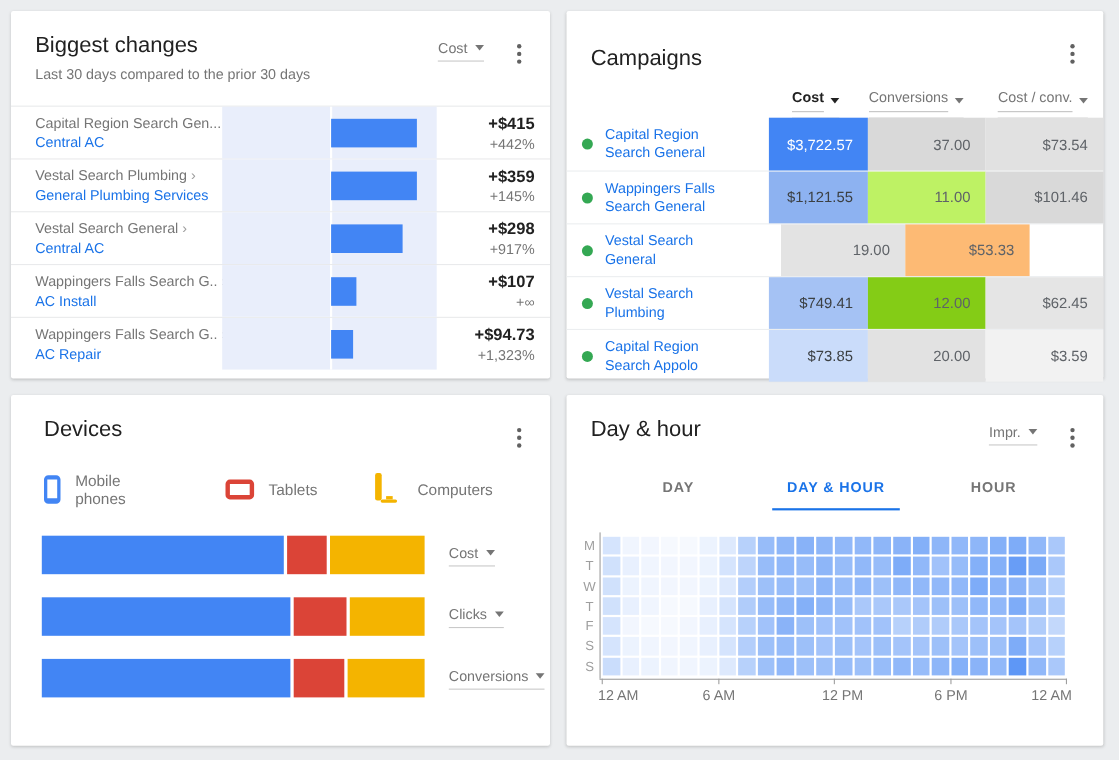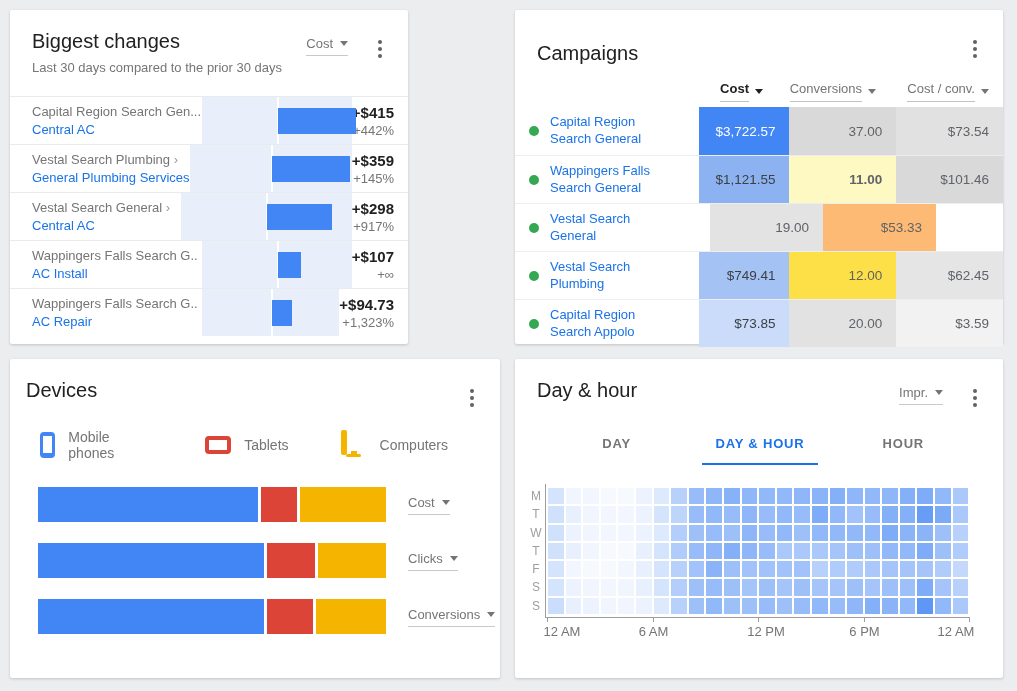--- a/index.html
+++ b/index.html
@@ -10,21 +10,21 @@
     position:relative;
     overflow:hidden;
     color:#212121;
   }
   .card {
     position:absolute;
     background:#fff;
     border-radius:2px;
     box-shadow:0 1px 3px rgba(0,0,0,.18);
   }
-  #card-biggest   { left:10px;  top:10px;  width:398px; height:334px; }
+  #card-biggest   { left:10px;  top:10px;  width:490px; height:334px; }
   #card-campaigns { left:515px; top:10px;  width:488px; height:334px; }
   #card-devices   { left:10px;  top:359px; width:490px; height:319px; }
   #card-dayhour   { left:515px; top:359px; width:488px; height:319px; }
 
   .card-title { font-size:20px; color:#212121; }
   .subtitle { font-size:13px; color:#757575; margin-top:7px; }
 
   .kebab { position:absolute; display:flex; flex-direction:column; gap:3px; padding:4px; cursor:pointer; }
   .kebab i { width:4px; height:4px; border-radius:50%; background:#616161; }
 
@@ -66,21 +66,21 @@
   .col-conv { width:113px; }
   .col-cpc  { width:113px; }
   .cmp-row { display:flex; height:48px; }
   .cmp-row + .cmp-row { border-top:1px solid #eceef0; }
   .cmp-name { width:195px; display:flex; align-items:center; padding-left:14px; }
   .cmp-dot { width:10px; height:10px; border-radius:50%; background:#34a853; margin-right:11px; flex:none; }
   .cmp-link { font-size:13px; line-height:1.3; color:#1a73e8; cursor:pointer; max-width:124px; }
   .cmp-cell { display:flex; align-items:center; justify-content:flex-end; padding-right:14px; font-size:13.5px; color:#5f6368; }
 
   
-  #dev-header { padding:20px 20px 0 16px; position:relative; }
+  #dev-header { padding:20px 20px 0 30px; position:relative; }
   #card-devices .kebab { right:22px; top:26px; }
   #dev-legend { display:flex; align-items:center; margin:27px 0 0 30px; }
   .legend-item { display:flex; align-items:center; margin-right:52px; }
   .legend-label { font-size:14px; color:#757575; margin-left:13px; }
   .phone-icon { width:16px; height:26px; border:3px solid #4285f4; border-top-width:4px; border-bottom-width:5px; border-radius:4px; background:#fff; }
   .tablet-icon { width:26px; height:18px; border:4px solid #db4437; border-radius:4px; background:#fff; }
   .computer-icon { width:26px; }
   .computer-icon .screen { width:24px; height:13px; border:3px solid #f4b400; border-bottom-width:5px; border-radius:2px; background:#fff; margin:0 auto; }
   .computer-icon .stand { width:6px; height:3px; background:#f4b400; margin:0 auto; }
   .computer-icon .base { width:15px; height:3px; border-radius:2px; background:#f4b400; margin:0 auto; }
@@ -241,40 +241,40 @@
     <div class="cmp-cell col-conv" style="background: rgb(217, 217, 217);">37.00</div>
     <div class="cmp-cell col-cpc" style="background: rgb(225, 225, 225);">$73.54</div>
   </div>
 
   <div class="cmp-row">
     <div class="cmp-name">
       <span class="cmp-dot"></span>
       <span class="cmp-link">Wappingers Falls Search General</span>
     </div>
     <div class="cmp-cell col-cost" style="background: rgb(141, 178, 241); color: rgb(60, 64, 67);">$1,121.55</div>
-    <div class="cmp-cell col-conv" style="background: #fef9c3; font-weight: bold;">11.00</div>
+    <div class="cmp-cell col-conv" style="background: #bef264;">11.00</div>
     <div class="cmp-cell col-cpc" style="background: rgb(217, 217, 217);">$101.46</div>
   </div>
 
   <div class="cmp-row">
     <div class="cmp-name">
       <span class="cmp-dot"></span>
       <span class="cmp-link">Vestal Search General</span>
     </div>
     <div class="cmp-cell col-conv" style="background: rgb(227, 227, 227);">19.00</div>
     <div class="cmp-cell col-cpc" style="background: #fdba74;">$53.33</div>
   </div>
 
   <div class="cmp-row">
     <div class="cmp-name">
       <span class="cmp-dot"></span>
       <span class="cmp-link">Vestal Search Plumbing</span>
     </div>
     <div class="cmp-cell col-cost" style="background: rgb(165, 194, 244); color: rgb(60, 64, 67);">$749.41</div>
-    <div class="cmp-cell col-conv" style="background: #fde047;">12.00</div>
+    <div class="cmp-cell col-conv" style="background: #84cc16;">12.00</div>
     <div class="cmp-cell col-cpc" style="background: rgb(229, 229, 229);">$62.45</div>
   </div>
 
   <div class="cmp-row">
     <div class="cmp-name">
       <span class="cmp-dot"></span>
       <span class="cmp-link">Capital Region Search Appolo</span>
     </div>
     <div class="cmp-cell col-cost" style="background: rgb(202, 220, 250); color: rgb(60, 64, 67);">$73.85</div>
     <div class="cmp-cell col-conv" style="background: rgb(226, 226, 226);">20.00</div>

